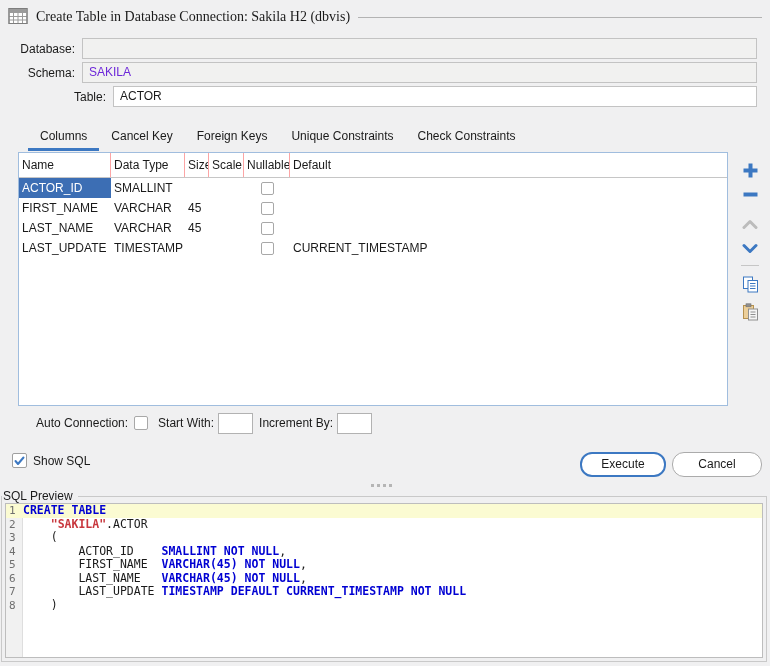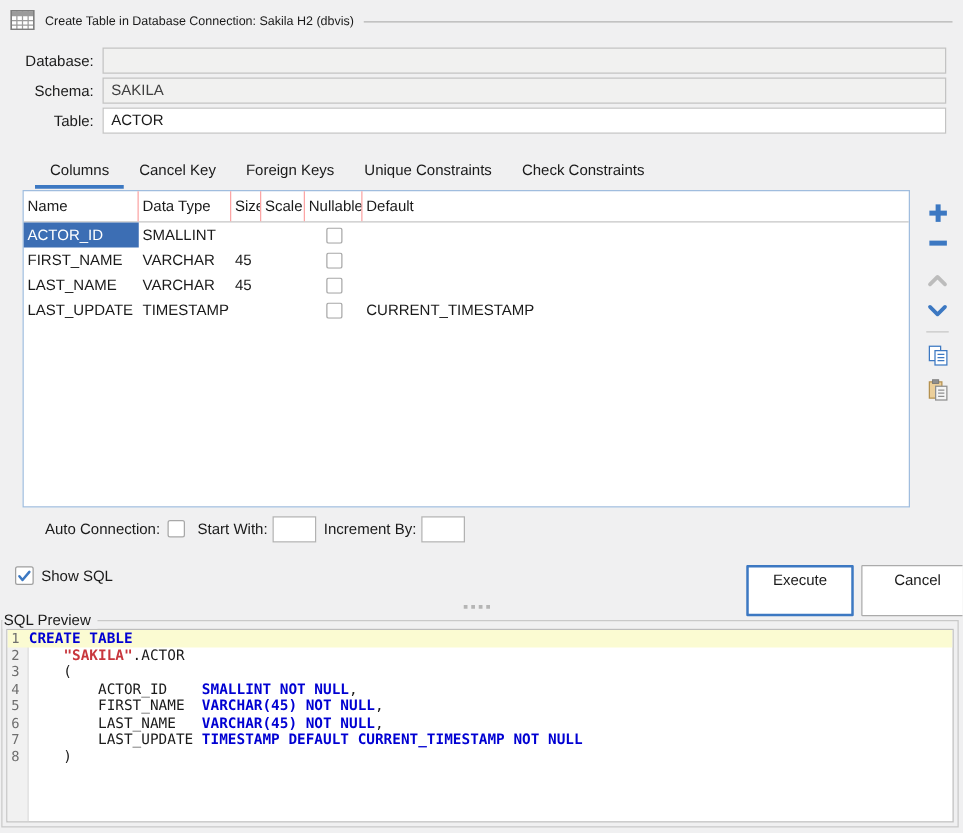--- a/index.html
+++ b/index.html
@@ -7,27 +7,27 @@
   body {
     position:relative;
     background:#f0f0f1;
     font-family:"Liberation Sans", sans-serif;
     font-size:12px;
     color:#1a1a1a;
     overflow:hidden;
   }
   
   .hdr { position:absolute; left:8px; top:6px; right:8px; height:22px; display:flex; align-items:center; gap:8px; }
-  .hdr-title { font-size:10px; white-space:nowrap; }
+  .hdr-title { font-size:14px; white-space:nowrap;font-family:Liberation Serif, serif; }
   .hdr-line { flex:1; height:1px; background:#b3b3b3; margin-top:1px; }
   
   .frow { position:absolute; left:0; right:13px; height:21px; display:flex; align-items:center; }
   .frow .lbl { width:82px; text-align:right; padding-right:7px; flex:none; }
   .frow .fld { flex:1; height:21px; border:1px solid #c3c3c3; padding:0 6px; line-height:19px; background:#fff; white-space:nowrap; }
-  .fld.disabled { background:#f1f1f0; color:#404040; }
+  .fld.disabled { background:#f1f1f0; color:#6d28d9; }
   
   .tabs { position:absolute; left:28px; top:126px; height:25px; display:flex; }
   .tab { position:relative; padding:3px 12px 6px 12px; cursor:default; white-space:nowrap; }
   .tab.active { font-weight:normal; }
   .tab.active::after { content:""; position:absolute; left:0; right:0; bottom:0; height:3px; background:#3c78c2; }
   
   .grid { position:absolute; left:18px; top:152px; width:710px; height:254px; background:#fff; border:1px solid #a0bdde; }
   .g-head { display:flex; height:25px; border-bottom:1px solid #c6c6c6; }
   .g-head .hc { border-right:1px solid #fca5a5; padding:0 3px; line-height:24px; white-space:nowrap; overflow:hidden; }
   .g-row { display:flex; height:20px; align-items:center; }
@@ -41,21 +41,21 @@
   .sidebar { position:absolute; left:737px; top:158px; width:26px; display:flex; flex-direction:column; align-items:center; }
   .sidebar .tbtn { height:24px; display:flex; align-items:center; justify-content:center; width:100%; }
   .sidebar .sep { width:18px; height:1px; background:#c6c6c6; margin:5px 0 6px 0; }
   
   .airow { position:absolute; left:36px; top:412px; height:22px; display:flex; align-items:center; }
   .airow .cb2 { width:14px; height:14px; border:1px solid #a8a8a8; border-radius:2px; background:#fff; margin:0 10px 0 6px; }
   .mini { width:35px; height:21px; border:1px solid #b2b2b2; background:#fff; margin:0 6px 0 4px; }
   
   .showsql { position:absolute; left:12px; top:453px; display:flex; align-items:center; gap:6px; }
   .cb3 { width:15px; height:15px; border:1px solid #9f9f9f; border-radius:2px; background:#fff; display:flex; align-items:center; justify-content:center; }
-  .btn { position:absolute; top:452px; height:41px; background:#fff; border-radius:1px; font-size:12px; text-align:center; font-family:"Liberation Sans",sans-serif; cursor:default;margin-left:17px; }
+  .btn { position:absolute; top:452px; height:25px; background:#fff; border-radius:12px; font-size:12px; text-align:center; font-family:"Liberation Sans",sans-serif; cursor:default; }
   .btn-exec { left:580px; width:86px; border:2px solid #3c78c2; line-height:21px; }
   .btn-cancel { left:672px; width:90px; border:1px solid #ababab; line-height:23px; }
   .dots { position:absolute; left:371px; top:484px; display:flex; gap:3px; }
   .dots i { width:3px; height:3px; background:#b5b5b5; display:block; }
   
   .sqlgroup { position:absolute; left:1px; top:496px; width:766px; height:166px; border:1px solid #c9c9c9; }
   .sqltitle { position:absolute; left:2px; top:489px; background:#f0f0f1; padding:0 5px 0 1px; z-index:3; }
   .editor { position:absolute; left:3px; top:6px; right:3px; bottom:3px; background:#fff; border:1px solid #bdbdbd; overflow:hidden; }
   .gutter-bg { position:absolute; left:0; top:0; bottom:0; width:17px; background:#f1f1f1; border-right:1px solid #dedede; }
   .sql-line { position:relative; display:flex; height:13.5px; line-height:13.5px;
@@ -85,21 +85,21 @@
 </div>
 
 <div class="frow" style="top:38px;">
   <span class="lbl">Database:</span>
   <div class="fld disabled"></div>
 </div>
 <div class="frow" style="top:62px;">
   <span class="lbl">Schema:</span>
   <div class="fld disabled">SAKILA</div>
 </div>
-<div class="frow" style="top:86px;">
+<div class="frow" style="top:86px;margin-left:31px;">
   <span class="lbl">Table:</span>
   <div class="fld">ACTOR</div>
 </div>
 
 <div class="tabs">
   <div class="tab active">Columns</div>
   <div class="tab">Cancel Key</div>
   <div class="tab">Foreign Keys</div>
   <div class="tab">Unique Constraints</div>
   <div class="tab">Check Constraints</div>

